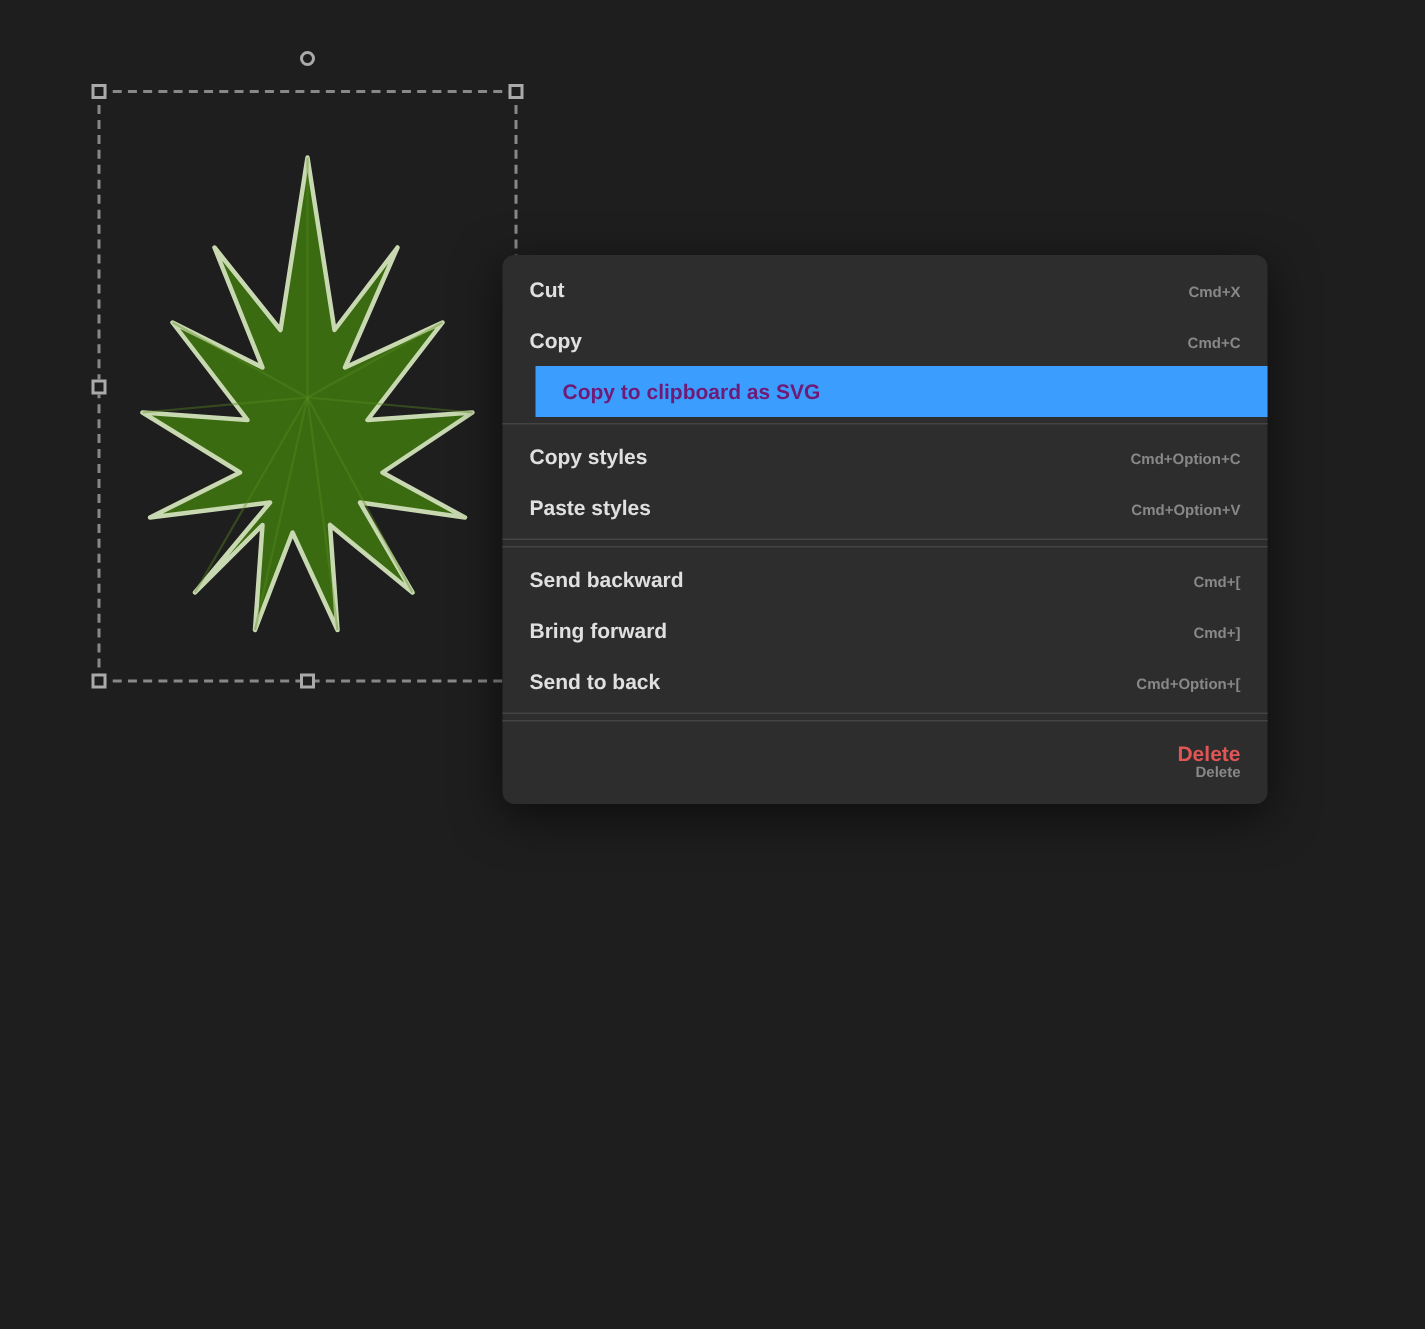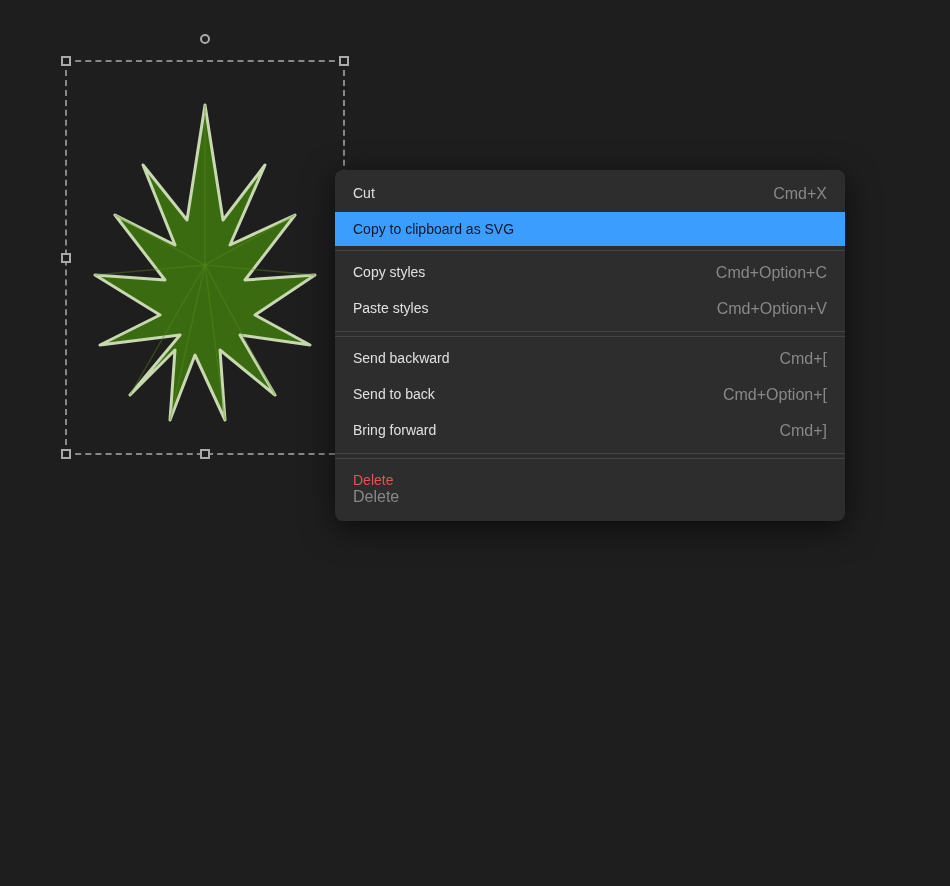--- a/index.html
+++ b/index.html
@@ -78,41 +78,43 @@
       width: 510px;
       background-color: #2d2d2d;
       border-radius: 8px;
       padding: 6px 0;
       box-shadow: 0 8px 32px rgba(0,0,0,0.6);
       z-index: 100;
     }
 
     .menu-item {
       display: flex;
-      align-items: flex-start;
+      align-items: flex-end;
       justify-content: space-between;
       padding: 9px 18px;
       cursor: pointer;
       color: #e0e0e0;
       font-size: 14px;
+      font-weight: bold;
     }
 
     .menu-item.highlighted {
       background-color: #3b9eff;
-      color: #0f172a;
+      color: #701a75;
+      margin-left: 22px;
     }
 
     .menu-item.delete-item {
       color: #e05555;
       flex-direction: column;
     }
 
     .menu-item .shortcut {
       color: #888;
-      font-size: 16px;
+      font-size: 10px;
     }
 
     .menu-item.delete-item .shortcut {
       color: #888;
     }
 
     .menu-separator {
       height: 1px;
       background: #444;
       margin: 4px 0;
@@ -176,45 +178,49 @@
     <div class="handle ml"></div>
     <div class="handle bl"></div>
     <div class="handle bm"></div>
   </div>
 
   <div class="context-menu" id="context-menu">
   <div class="menu-item">
         <span>Cut</span>
         <span class="shortcut">Cmd+X</span>
       </div>
+      <div class="menu-item">
+        <span>Copy</span>
+        <span class="shortcut">Cmd+C</span>
+      </div>
       <div class="menu-item highlighted">
         <span>Copy to clipboard as SVG</span>
       </div>
       <div class="menu-separator"></div>
       <div class="menu-item">
         <span>Copy styles</span>
         <span class="shortcut">Cmd+Option+C</span>
       </div>
       <div class="menu-item">
         <span>Paste styles</span>
         <span class="shortcut">Cmd+Option+V</span>
       </div>
       <div class="menu-separator"></div>
       <div class="menu-separator"></div>
       <div class="menu-item">
         <span>Send backward</span>
         <span class="shortcut">Cmd+[</span>
       </div>
       <div class="menu-item">
+        <span>Bring forward</span>
+        <span class="shortcut">Cmd+]</span>
+      </div>
+      <div class="menu-item">
         <span>Send to back</span>
         <span class="shortcut">Cmd+Option+[</span>
-      </div>
-      <div class="menu-item">
-        <span>Bring forward</span>
-        <span class="shortcut">Cmd+]</span>
       </div>
       <div class="menu-separator"></div>
       <div class="menu-separator"></div>
       <div class="menu-item delete-item">
         <span>Delete</span>
         <span class="shortcut">Delete</span>
       </div>
     </div>
 
 </div>

